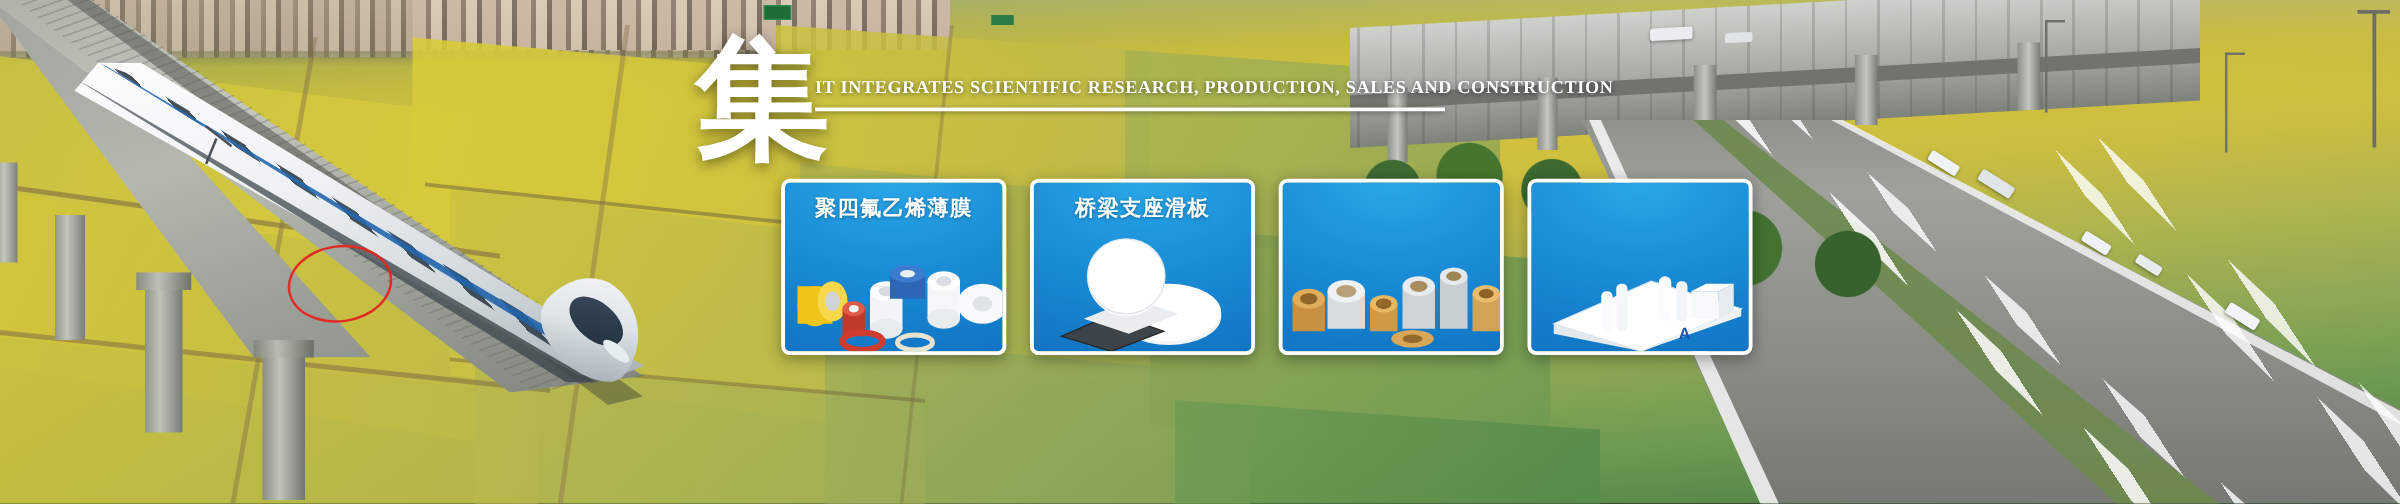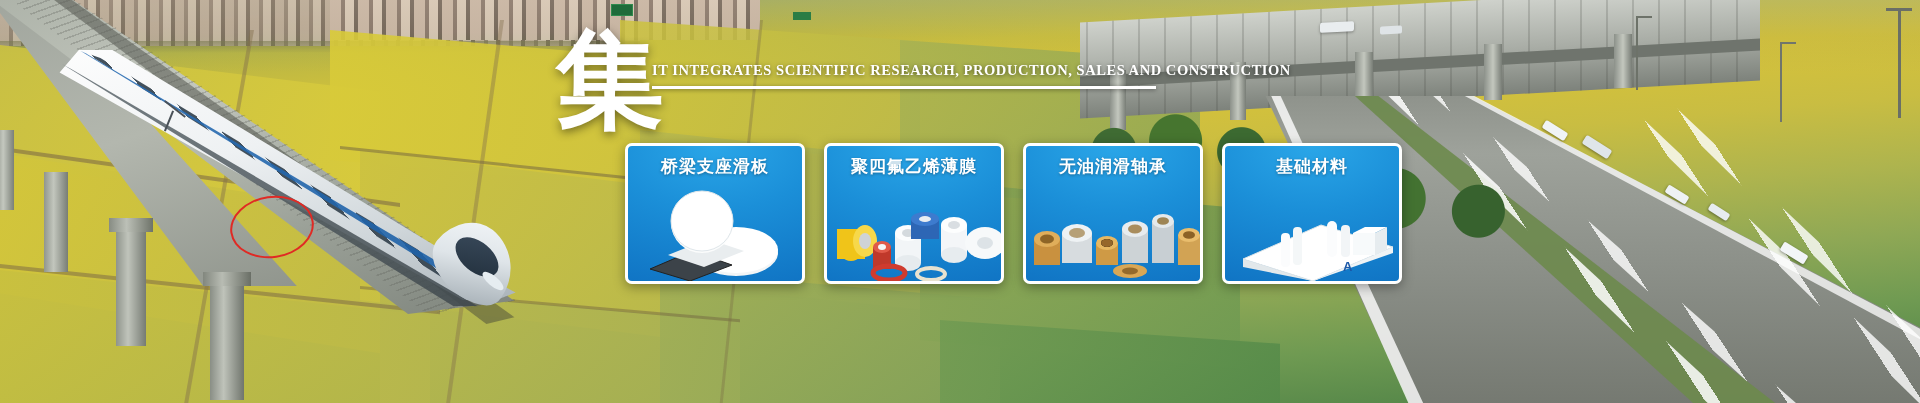--- a/index.html
+++ b/index.html
@@ -259,81 +259,80 @@
 
   <div class="annot"></div>
 
   <div class="textblock">
     <div class="bigchar">集</div>
     <div class="en-line">IT INTEGRATES SCIENTIFIC RESEARCH, PRODUCTION, SALES AND CONSTRUCTION</div>
     <div class="divider"></div>
   </div>
 
   <div class="cards">
+
+    <div class="card">
+      <div class="ctitle">聚四氟乙烯薄膜</div>
+      <div class="cart">
+        <svg viewBox="0 0 180 100" width="180" height="100">
+          <g>
+            <ellipse cx="24" cy="64" rx="14" ry="16" fill="#f0c419"></ellipse>
+            <rect x="10" y="48" width="28" height="30" fill="#f0c419"></rect>
+            <ellipse cx="38" cy="60" rx="12" ry="16" fill="#f7d84a"></ellipse>
+            <ellipse cx="38" cy="60" rx="6" ry="8" fill="#cfd3d6"></ellipse>
+          </g>
+          <g>
+            <rect x="46" y="66" width="18" height="22" fill="#c0392b"></rect>
+            <ellipse cx="55" cy="66" rx="9" ry="6" fill="#e05a49"></ellipse>
+            <ellipse cx="55" cy="66" rx="4" ry="3" fill="#f5f7f8"></ellipse>
+          </g>
+          <g>
+            <rect x="68" y="52" width="26" height="30" fill="#f2f5f7"></rect>
+            <ellipse cx="81" cy="52" rx="13" ry="8" fill="#fbfdfe"></ellipse>
+            <ellipse cx="81" cy="52" rx="6" ry="4" fill="#d4dade"></ellipse>
+            <ellipse cx="81" cy="82" rx="13" ry="8" fill="#e6ebee"></ellipse>
+          </g>
+          <g>
+            <rect x="84" y="38" width="28" height="20" fill="#2d66b5"></rect>
+            <ellipse cx="98" cy="38" rx="14" ry="7" fill="#3d7bce"></ellipse>
+            <ellipse cx="98" cy="38" rx="6" ry="3" fill="#e9eef2"></ellipse>
+          </g>
+          <g>
+            <rect x="114" y="44" width="26" height="30" fill="#f4f6f8"></rect>
+            <ellipse cx="127" cy="44" rx="13" ry="8" fill="#fdfefe"></ellipse>
+            <ellipse cx="127" cy="44" rx="6" ry="4" fill="#d9dee2"></ellipse>
+            <ellipse cx="127" cy="74" rx="13" ry="8" fill="#e7ecef"></ellipse>
+          </g>
+          <g>
+            <ellipse cx="158" cy="62" rx="20" ry="16" fill="#f7f9fa"></ellipse>
+            <ellipse cx="158" cy="62" rx="8" ry="6" fill="#dde3e7"></ellipse>
+          </g>
+          <ellipse cx="62" cy="92" rx="16" ry="7" fill="none" stroke="#cf3b2e" stroke-width="5"></ellipse>
+          <ellipse cx="104" cy="93" rx="14" ry="6" fill="none" stroke="#e8e2d0" stroke-width="4"></ellipse>
+        </svg>
+      </div>
+    </div>
 
     <div class="card">
       <div class="ctitle">桥梁支座滑板</div>
       <div class="cart">
         <svg viewBox="0 0 180 100" width="180" height="100">
           <ellipse cx="108" cy="72" rx="42" ry="23" fill="#f3f5f6"></ellipse>
           <ellipse cx="108" cy="69" rx="42" ry="23" fill="#ffffff"></ellipse>
           <polygon points="22,88 64,70 104,84 62,100" fill="#3c4349"></polygon>
           <polygon points="22,88 64,70 104,84 62,100" fill="none" stroke="#222" stroke-width="1"></polygon>
           <polygon points="40,74 80,58 116,70 76,86" fill="#e9edef"></polygon>
           <ellipse cx="74" cy="42" rx="31" ry="30" fill="#fbfcfc"></ellipse>
           <ellipse cx="74" cy="40" rx="31" ry="30" fill="#ffffff"></ellipse>
           <ellipse cx="74" cy="40" rx="31" ry="30" fill="none" stroke="#dfe6ea" stroke-width="1"></ellipse>
         </svg>
       </div>
     </div>
 
     <div class="card">
-      <div class="ctitle">聚四氟乙烯薄膜</div>
-      <div class="cart">
-        <svg viewBox="0 0 180 100" width="180" height="100">
-          <g>
-            <ellipse cx="24" cy="64" rx="14" ry="16" fill="#f0c419"></ellipse>
-            <rect x="10" y="48" width="28" height="30" fill="#f0c419"></rect>
-            <ellipse cx="38" cy="60" rx="12" ry="16" fill="#f7d84a"></ellipse>
-            <ellipse cx="38" cy="60" rx="6" ry="8" fill="#cfd3d6"></ellipse>
-          </g>
-          <g>
-            <rect x="46" y="66" width="18" height="22" fill="#c0392b"></rect>
-            <ellipse cx="55" cy="66" rx="9" ry="6" fill="#e05a49"></ellipse>
-            <ellipse cx="55" cy="66" rx="4" ry="3" fill="#f5f7f8"></ellipse>
-          </g>
-          <g>
-            <rect x="68" y="52" width="26" height="30" fill="#f2f5f7"></rect>
-            <ellipse cx="81" cy="52" rx="13" ry="8" fill="#fbfdfe"></ellipse>
-            <ellipse cx="81" cy="52" rx="6" ry="4" fill="#d4dade"></ellipse>
-            <ellipse cx="81" cy="82" rx="13" ry="8" fill="#e6ebee"></ellipse>
-          </g>
-          <g>
-            <rect x="84" y="38" width="28" height="20" fill="#2d66b5"></rect>
-            <ellipse cx="98" cy="38" rx="14" ry="7" fill="#3d7bce"></ellipse>
-            <ellipse cx="98" cy="38" rx="6" ry="3" fill="#e9eef2"></ellipse>
-          </g>
-          <g>
-            <rect x="114" y="44" width="26" height="30" fill="#f4f6f8"></rect>
-            <ellipse cx="127" cy="44" rx="13" ry="8" fill="#fdfefe"></ellipse>
-            <ellipse cx="127" cy="44" rx="6" ry="4" fill="#d9dee2"></ellipse>
-            <ellipse cx="127" cy="74" rx="13" ry="8" fill="#e7ecef"></ellipse>
-          </g>
-          <g>
-            <ellipse cx="158" cy="62" rx="20" ry="16" fill="#f7f9fa"></ellipse>
-            <ellipse cx="158" cy="62" rx="8" ry="6" fill="#dde3e7"></ellipse>
-          </g>
-          <ellipse cx="62" cy="92" rx="16" ry="7" fill="none" stroke="#cf3b2e" stroke-width="5"></ellipse>
-          <ellipse cx="104" cy="93" rx="14" ry="6" fill="none" stroke="#e8e2d0" stroke-width="4"></ellipse>
-        </svg>
-      </div>
-    </div>
-
-    <div class="card">
-      <div class="ctitle">无油润滑轴承</div>
       <div class="cart">
         <svg viewBox="0 0 180 100" width="180" height="100">
           <g>
             <rect x="8" y="58" width="26" height="26" fill="#c9913f"></rect>
             <ellipse cx="21" cy="58" rx="13" ry="8" fill="#e0ae5a"></ellipse>
             <ellipse cx="21" cy="58" rx="7" ry="4.5" fill="#8e6526"></ellipse>
           </g>
           <g>
             <rect x="36" y="52" width="30" height="30" fill="#d7dcdf"></rect>
             <ellipse cx="51" cy="52" rx="15" ry="9" fill="#eef2f4"></ellipse>
@@ -362,21 +361,20 @@
           </g>
           <g>
             <ellipse cx="104" cy="90" rx="17" ry="7" fill="#d9a755"></ellipse>
             <ellipse cx="104" cy="90" rx="8" ry="3.4" fill="#946a2c"></ellipse>
           </g>
         </svg>
       </div>
     </div>
 
     <div class="card">
-      <div class="ctitle">基础材料</div>
       <div class="cart">
         <svg viewBox="0 0 180 100" width="180" height="100">
 
           <polygon points="18,78 96,44 168,66 88,100" fill="#ffffff"></polygon>
           <polygon points="18,78 96,44 168,66 88,100" fill="none" stroke="#dce4e8" stroke-width="1"></polygon>
           <polygon points="18,78 18,86 88,100 88,100" fill="#e2e8eb"></polygon>
           <polygon points="88,100 168,66 168,72 88,100" fill="#eff3f5"></polygon>
 
           <rect x="56" y="52" width="9" height="34" rx="4" fill="#fbfcfd"></rect>
           <rect x="68" y="46" width="9" height="38" rx="4" fill="#f4f7f8"></rect>

